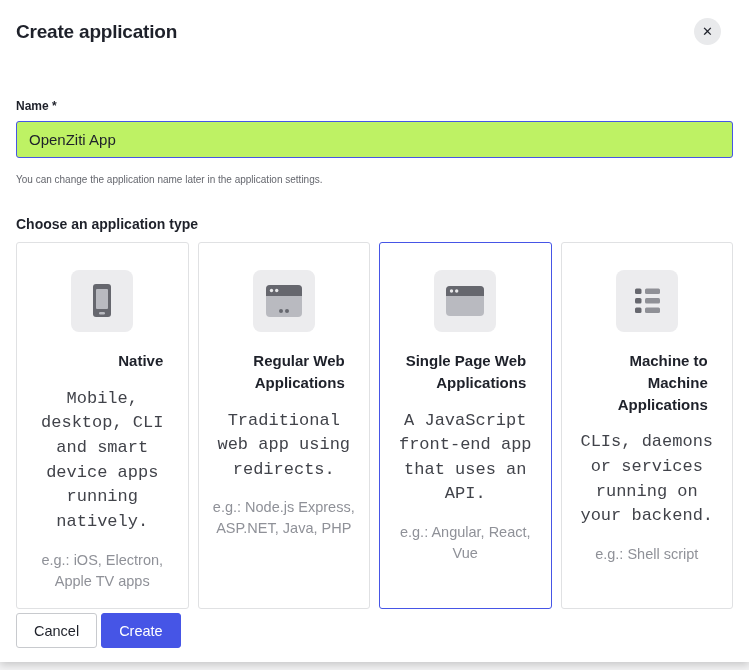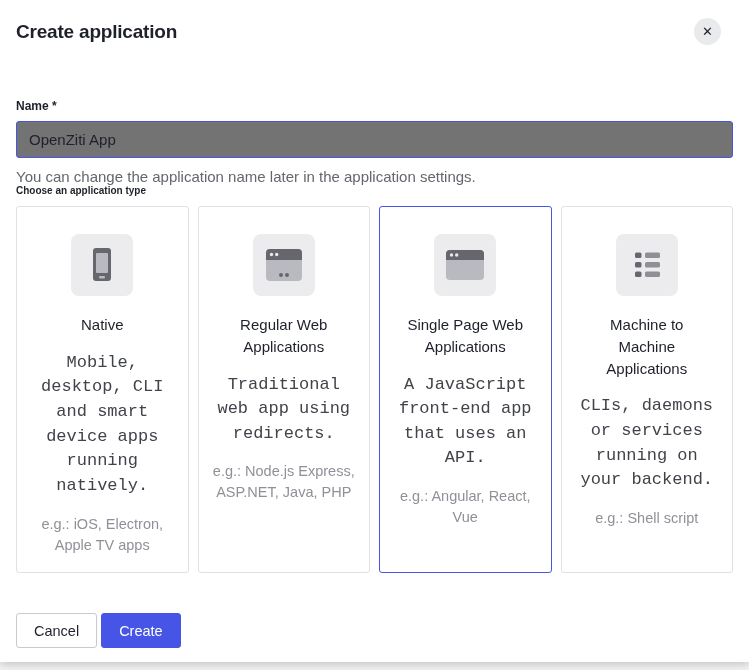--- a/index.html
+++ b/index.html
@@ -30,45 +30,45 @@
     font-size:13px; line-height:1; padding:0; font-family:inherit;
   }
   .modal-body{ padding:0 16px; flex:1; }
   .field-label{
     margin-top:54px; font-size:12px; font-weight:600; color:#1e212a;
   }
   .name-input{
     display:block; width:100%; height:37px; margin-top:8px;
     border:1px solid var(--accent); border-radius:3px;
     padding:0 12px; font-size:15px; color:#1e212a;
-    font-family:inherit; outline:none; background:#737373;
+    font-family:inherit; outline:none; background:#bef264;
   }
   .helper{
-    margin-top:10px; font-size:15px; color:#65676e;
+    margin-top:16px; font-size:10px; color:#65676e;
   }
   .type-label{
-    margin-bottom:10px;
-    font-size:10px; font-weight:600; color:#1e212a;
+    margin-top:31px; margin-bottom:10px;
+    font-size:14px; font-weight:600; color:#1e212a;
   }
   .cards{
     display:grid; grid-template-columns:repeat(4,1fr); gap:9px;
   }
   .card{
     border:1px solid #e0e1e3; border-radius:3px; background:#fff;
     min-height:333px; padding:27px 12px 16px; text-align:center;
     cursor:pointer;
   }
   .card.selected{ border-color:var(--accent); }
   .icon-tile{
     width:62px; height:62px; margin:0 auto; border-radius:8px;
     background:#ececee; display:flex; align-items:center; justify-content:center;
   }
   .card-title{
     margin:18px auto 0; max-width:122px;
-    font-size:15px; font-weight:400; color:#1e212a; line-height:1.45;
+    font-size:15px; font-weight:700; color:#1e212a; line-height:1.45;text-align:right;
   }
   .card-desc{
     margin:15px auto 0; max-width:142px;
     font-size:17px; color:#41434a; line-height:1.45;font-family:Liberation Mono, monospace;
   }
   .card-example{
     margin:15px auto 0; max-width:148px;
     font-size:14.5px; color:#8f9198; line-height:1.45;
   }
   .modal-footer{

